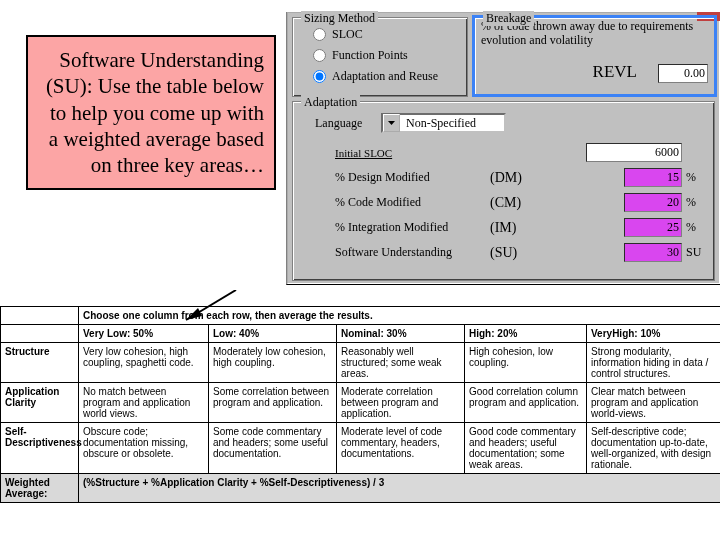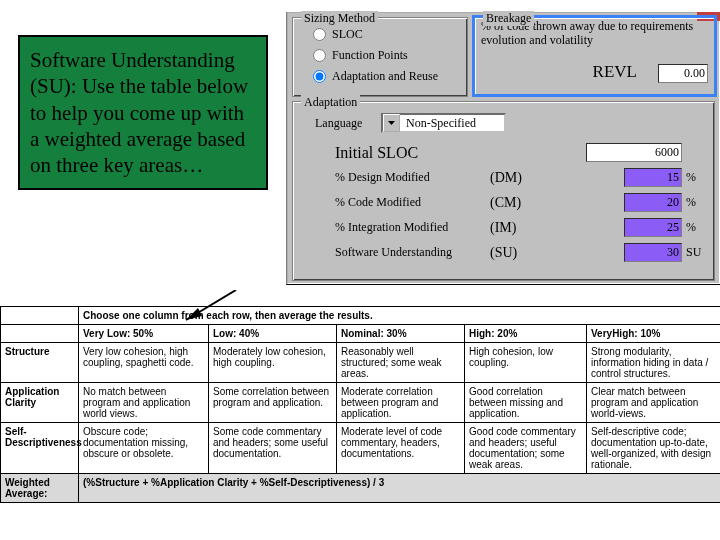--- a/index.html
+++ b/index.html
@@ -1,17 +1,17 @@
 <!DOCTYPE html>
 <html><head>
   <meta charset="utf-8">
   <style>
     * { box-sizing: border-box; margin: 0; padding: 0; }
     body { font-family: "Times New Roman", serif; font-size: 12px; background: #fff; width: 720px; height: 540px; position: relative; }
-    .callout { position: absolute; left: 18px; top: 35px; width: 250px; border: 2px solid #000; padding: 10px; font-size: 21px; line-height: 1.25; background: #15803d; z-index: 10; }
+    .callout { position: absolute; left: 26px; top: 35px; width: 250px; border: 2px solid #000; padding: 10px; font-size: 21px; line-height: 1.25; background: #fca5a5; z-index: 10; text-align: right; }
     .dialog { position: absolute; left: 286px; top: 12px; right: 0; background: #c0c0c0; border-left: 1px solid #808080; border-bottom: 1px solid #000; }
     .dialog-inner { border: 1px inset #fff; margin: 0; }
     .fieldset { border: 1px solid #808080; box-shadow: 1px 1px 0 #fff inset, -1px -1px 0 #404040 inset; margin: 4px 4px 2px 4px; padding: 3px 6px 6px 6px; position: relative; }
     .legend { position: absolute; top: -7px; left: 8px; background: #c0c0c0; padding: 0 3px; font-size: 12px; }
     .sizing-box { min-height: 80px; }
     .top-row { display: flex; }
     .sizing-left { flex: 0 0 170px; }
     .radio-row { display: flex; align-items: center; margin: 6px 0 3px 14px; font-size: 12px; }
     .radio-row input[type="radio"] { margin-right: 6px; width: 13px; height: 13px; }
     .breakage { flex: 1; border: 3px solid #3b82f6; box-shadow: 1px 1px 0 #fff inset; padding: 2px 6px 6px 6px; margin: 2px 2px 2px 0; position: relative; }
@@ -23,24 +23,24 @@
     .adapt-box { margin-top: 2px; padding-bottom: 12px; }
     .adapt-row { display: flex; align-items: center; margin: 8px 0 10px 16px; }
     .adapt-label { width: 66px; font-size: 12px; }
     .dropdown { display: inline-flex; align-items: center; border: 2px inset #c0c0c0; background: #fff; height: 20px; }
     .dropdown-btn { width: 17px; height: 18px; background: #c0c0c0; border: 1px outset #fff; display: flex; align-items: center; justify-content: center; cursor: pointer; }
     .dropdown-btn svg { width: 7px; height: 4px; }
     .dropdown-text { padding: 0 28px 0 6px; font-size: 12px; background: #fff; }
     .field-row { display: flex; align-items: center; margin: 6px 0 6px 36px; }
     .field-label { width: 155px; font-size: 12px; }
     .field-paren { width: 40px; font-size: 14px; }
-    .field-input { margin-left: auto; width: 58px; text-align: right; font-family: inherit; font-size: 12px; padding: 1px 2px; border: 1px inset #808080; background: #8b5cf6; }
+    .field-input { margin-left: auto; width: 58px; text-align: right; font-family: inherit; font-size: 12px; padding: 1px 2px; border: 1px inset #808080; background: #d946ef; }
     .field-unit { width: 22px; margin-left: 4px; font-size: 12px; }
     .sloc-row { display: flex; align-items: center; margin: 6px 0 6px 36px; }
-    .sloc-label { width: 90px; font-size: 16px; }
+    .sloc-label { width: 90px; font-size: 11px; text-decoration: underline; }
     .sloc-input { margin-left: auto; width: 96px; text-align: right; font-family: inherit; font-size: 12px; padding: 1px 2px; border: 1px inset #808080; background: #fff; margin-right: 26px; }
     .closebar { position: absolute; right: 0; top: 0; width: 23px; height: 9px; background: #c04040; }
     .arrow { position: absolute; left: 176px; top: 290px; z-index: 5; }
     .su-table { position: absolute; left: 0; top: 306px; width: 720px; border-collapse: collapse; font-family: Arial, sans-serif; font-size: 10px; table-layout: fixed; }
     .su-table th, .su-table td { border: 1px solid #000; padding: 3px 4px; text-align: left; vertical-align: top; }
     .su-table .header-row td { font-weight: bold; }
     .su-table col.c0 { width: 78px; }
     .su-table col.c1 { width: 130px; }
     .su-table col.c2 { width: 128px; }
     .su-table col.c3 { width: 128px; }
@@ -171,21 +171,21 @@
         <td>Moderately low cohesion, high coupling.</td>
         <td>Reasonably well structured; some weak areas.</td>
         <td>High cohesion, low coupling.</td>
         <td>Strong modularity, information hiding in data / control structures.</td>
       </tr>
       <tr>
         <td style="font-weight: bold;">Application Clarity</td>
         <td>No match between program and application world views.</td>
         <td>Some correlation between program and application.</td>
         <td>Moderate correlation between program and application.</td>
-        <td>Good correlation between missing and application.</td>
+        <td>Good correlation column program and application.</td>
         <td>Clear match between program and application world-views.</td>
       </tr>
       <tr>
         <td style="font-weight: bold;">Self-Descriptiveness</td>
         <td>Obscure code; documentation missing, obscure or obsolete.</td>
         <td>Some code commentary and headers; some useful documentation.</td>
         <td>Moderate level of code commentary, headers, documentations.</td>
         <td>Good code commentary and headers; useful documentation; some weak areas.</td>
         <td>Self-descriptive code; documentation up-to-date, well-organized, with design rationale.</td>
       </tr>

